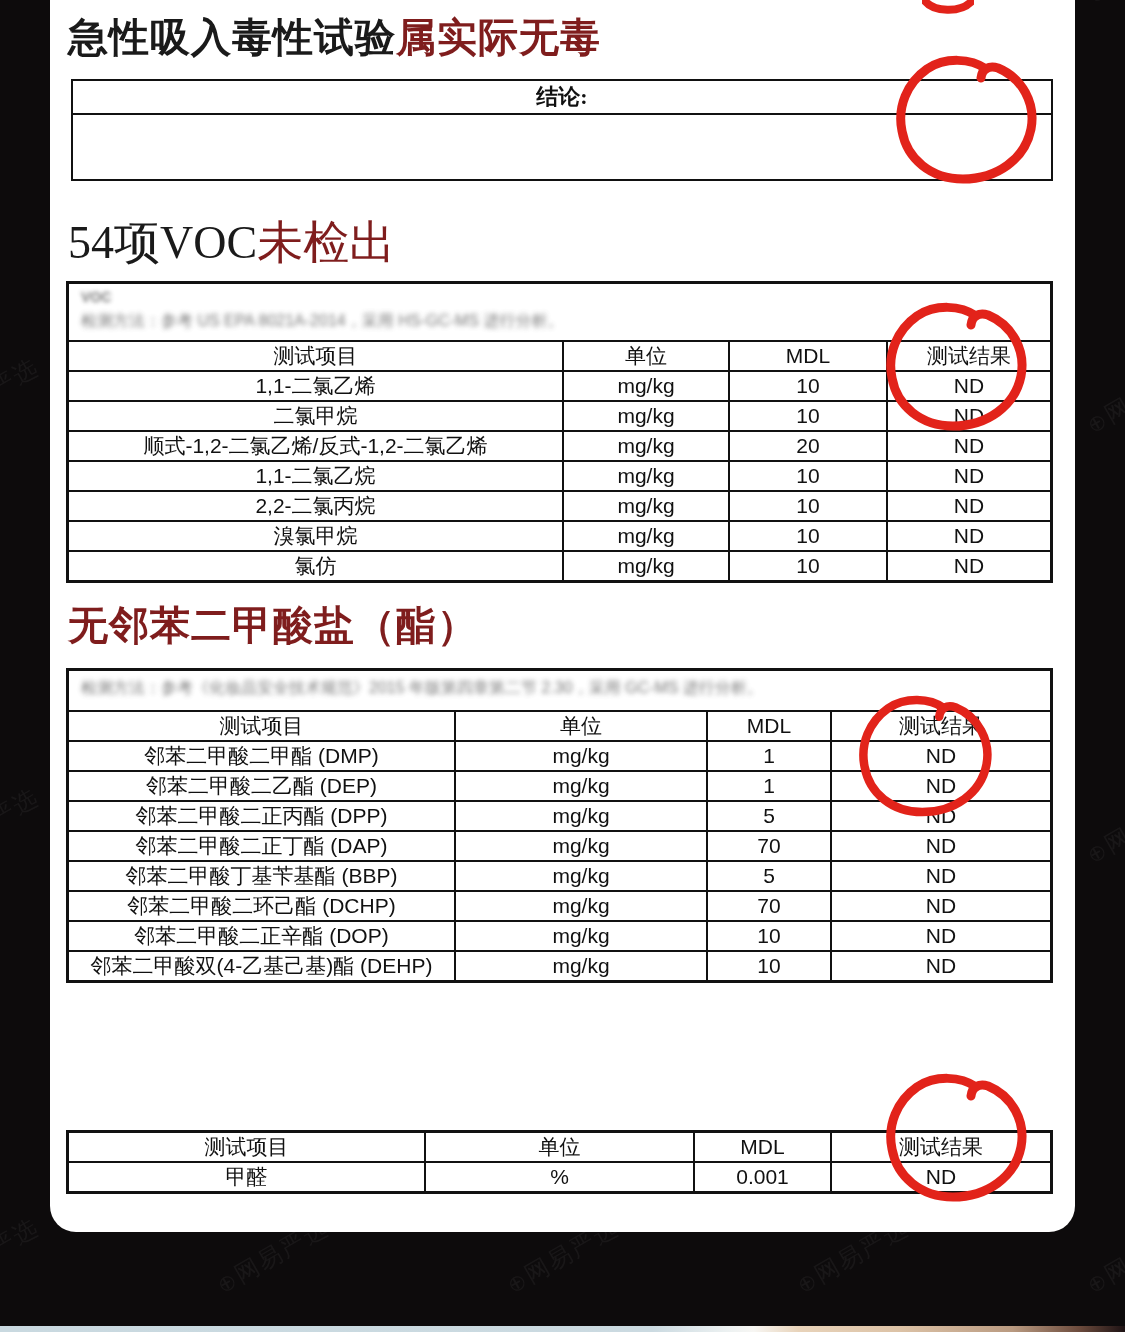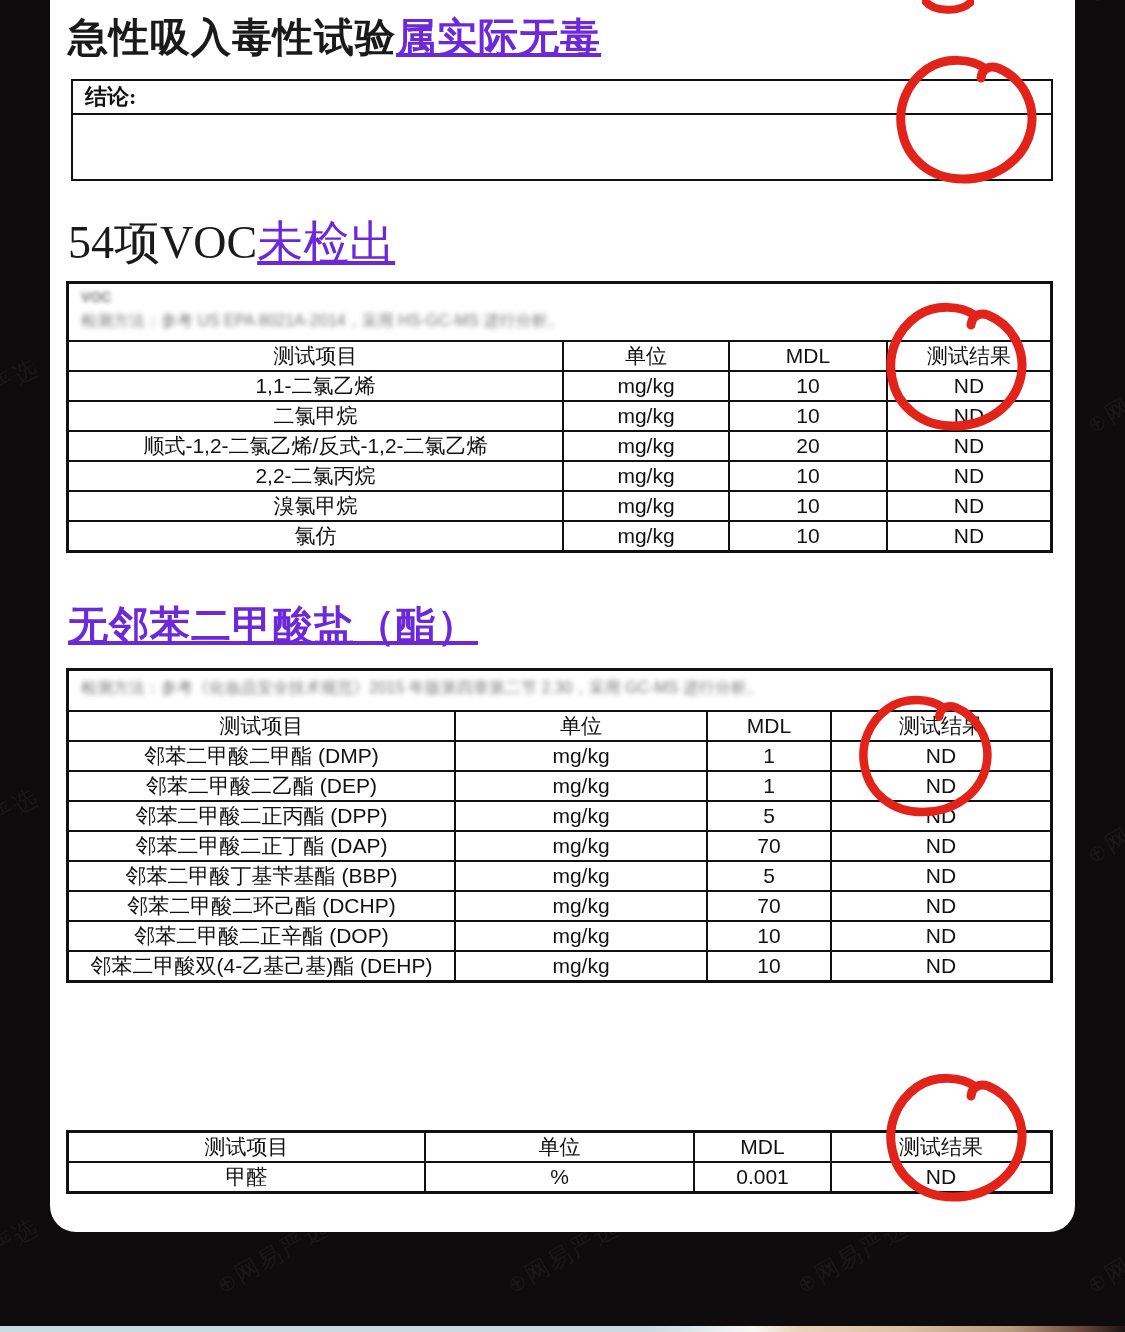--- a/index.html
+++ b/index.html
@@ -31,31 +31,32 @@
   
   .title{white-space:nowrap;}
   .title-sans{
     font-family:"Liberation Sans", sans-serif;
     font-weight:700;font-size:40px;letter-spacing:1px;color:#1a1a1a;
   }
   .title-serif{
     font-family:"Liberation Serif", serif;
     font-weight:400;font-size:46px;letter-spacing:0px;color:#1a1a1a;
   }
-  .red-text{color:#6d28d9;text-decoration:underline;}
+  .red-text{color:#7f1d1d;}
   
   .conclusion-box{
     left:21px;top:79px;width:982px;height:102px;
     border:2px solid #111;box-sizing:border-box;
     font-family:"Liberation Serif", serif;
   }
   .conclusion-label{
     height:32px;line-height:32px;padding:0 12px;
     font-size:22px;font-weight:700;color:#111;
     border-bottom:2px solid #111;
+    text-align:center;
   }
   .conclusion-body{
     padding:6px 16px 0 16px;
     font-size:19.5px;line-height:27px;color:#111;
     text-indent:2em;letter-spacing:0.4px;
   }
   
   .report-block{
     border:3px solid #111;box-sizing:border-box;
     width:987px;left:16px;background:#fff;
@@ -182,20 +183,26 @@
             <td>10</td>
             <td>ND</td>
           </tr>
           <tr>
             <td>顺式-1,2-二氯乙烯/反式-1,2-二氯乙烯</td>
             <td>mg/kg</td>
             <td>20</td>
             <td>ND</td>
           </tr>
           <tr>
+            <td>1,1-二氯乙烷</td>
+            <td>mg/kg</td>
+            <td>10</td>
+            <td>ND</td>
+          </tr>
+          <tr>
             <td>2,2-二氯丙烷</td>
             <td>mg/kg</td>
             <td>10</td>
             <td>ND</td>
           </tr>
           <tr>
             <td>溴氯甲烷</td>
             <td>mg/kg</td>
             <td>10</td>
             <td>ND</td>

